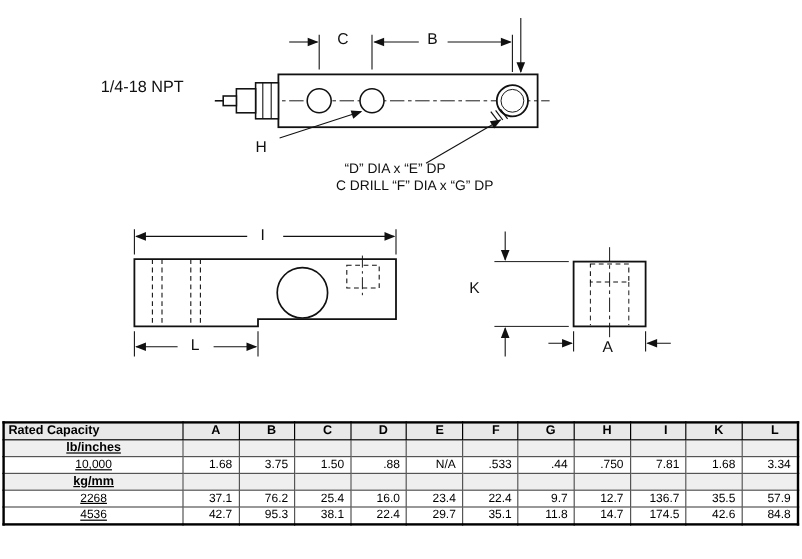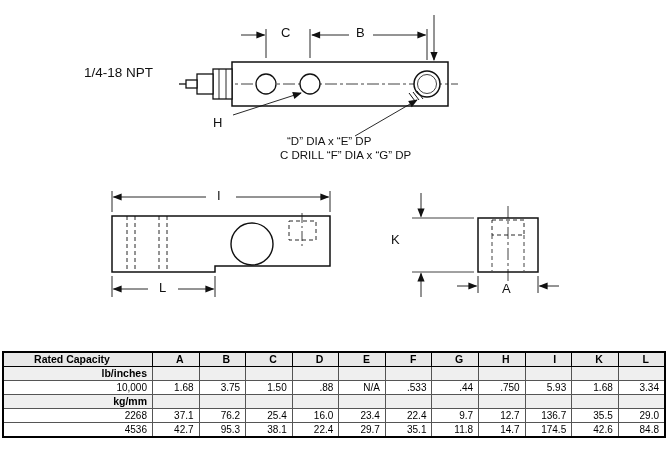--- a/index.html
+++ b/index.html
@@ -21,23 +21,23 @@
     border:2px solid #000;
   }
   table.spec th, table.spec td {
     border:1px solid #555; height:11px; line-height:11px;
     padding:1px 5px; font-size:10px; color:#000; overflow:hidden;
   }
   table.spec thead th {
     background:#e8e8e8; font-weight:bold; text-align:right;
     padding-right:15px; font-size:10.5px; border:1px solid #000;
   }
-  table.spec thead th.label-col { text-align:center; padding-left:3px; }
+  table.spec thead th.label-col { text-align:left; padding-left:3px; }
   .label-col { width:130px; }
-  td.label-col { text-align:right; padding-left:3px; }
+  td.label-col { text-align:center; padding-left:3px;text-decoration:underline; }
   tr.section-row td { font-weight:bold; background:#efefef; font-size:10.5px; }
   td.num { text-align:right; padding-right:5px; background:#fff; }
 </style>
 </head>
 <body>
 
 <svg class="drawing-layer" width="668" height="352" viewBox="0 0 668 352" xmlns="http://www.w3.org/2000/svg">
   <defs>
     <marker id="arr" viewBox="0 0 10 10" refX="9" refY="5" markerWidth="10" markerHeight="9" markerUnits="userSpaceOnUse" orient="auto-start-reverse">
       <path d="M0,1 L10,5 L0,9 z" fill="#111"></path>
@@ -189,21 +189,21 @@
       <tr class="data-row">
         <td class="label-col">10,000</td>
         <td class="num">1.68</td>
         <td class="num">3.75</td>
         <td class="num">1.50</td>
         <td class="num">.88</td>
         <td class="num">N/A</td>
         <td class="num">.533</td>
         <td class="num">.44</td>
         <td class="num">.750</td>
-        <td class="num">5.93</td>
+        <td class="num">7.81</td>
         <td class="num">1.68</td>
         <td class="num">3.34</td>
       </tr>
       <tr class="section-row">
         <td class="label-col">kg/mm</td>
         <td></td>
         <td></td>
         <td></td>
         <td></td>
         <td></td>
@@ -219,21 +219,21 @@
         <td class="num">37.1</td>
         <td class="num">76.2</td>
         <td class="num">25.4</td>
         <td class="num">16.0</td>
         <td class="num">23.4</td>
         <td class="num">22.4</td>
         <td class="num">9.7</td>
         <td class="num">12.7</td>
         <td class="num">136.7</td>
         <td class="num">35.5</td>
-        <td class="num">29.0</td>
+        <td class="num">57.9</td>
       </tr>
       <tr class="data-row">
         <td class="label-col">4536</td>
         <td class="num">42.7</td>
         <td class="num">95.3</td>
         <td class="num">38.1</td>
         <td class="num">22.4</td>
         <td class="num">29.7</td>
         <td class="num">35.1</td>
         <td class="num">11.8</td>

